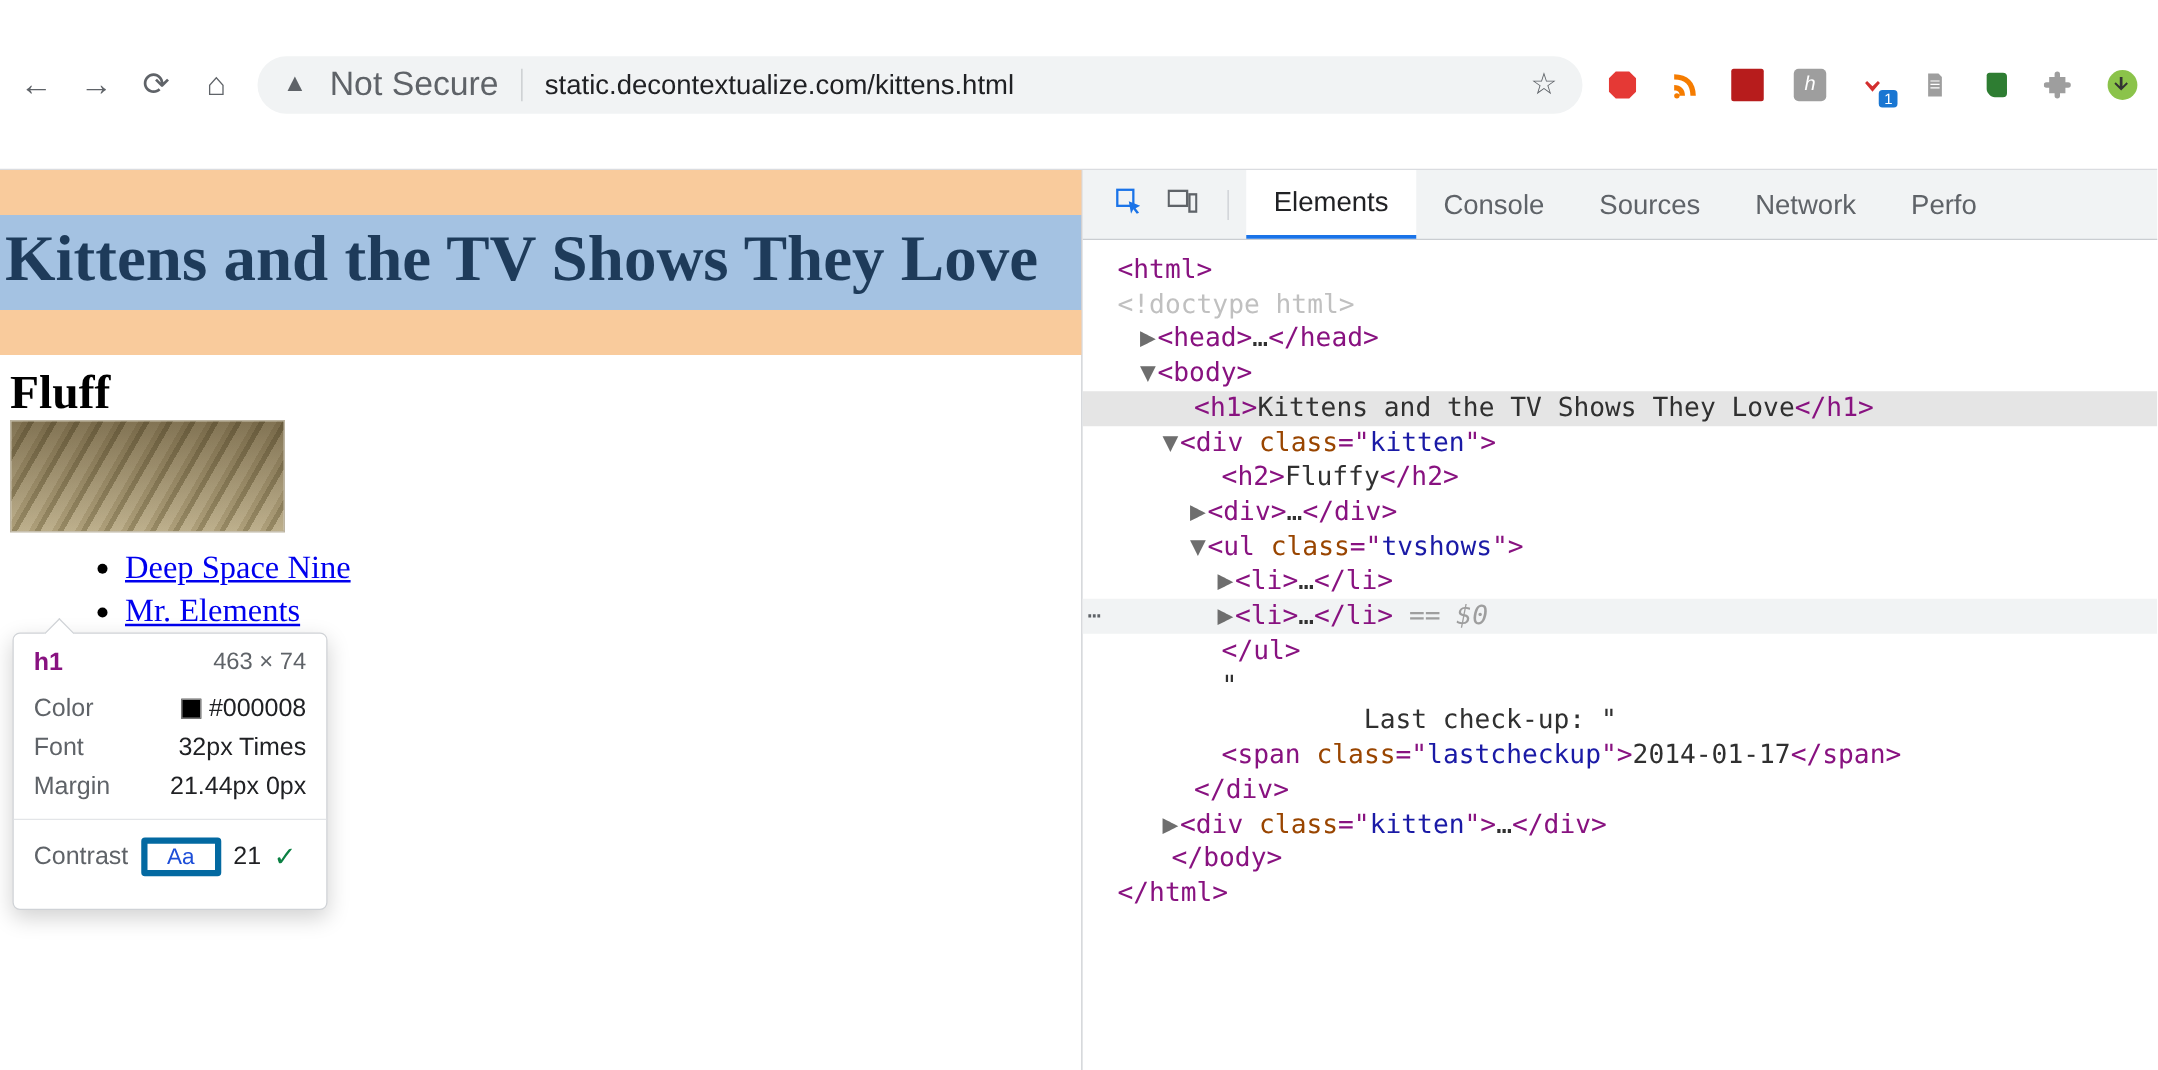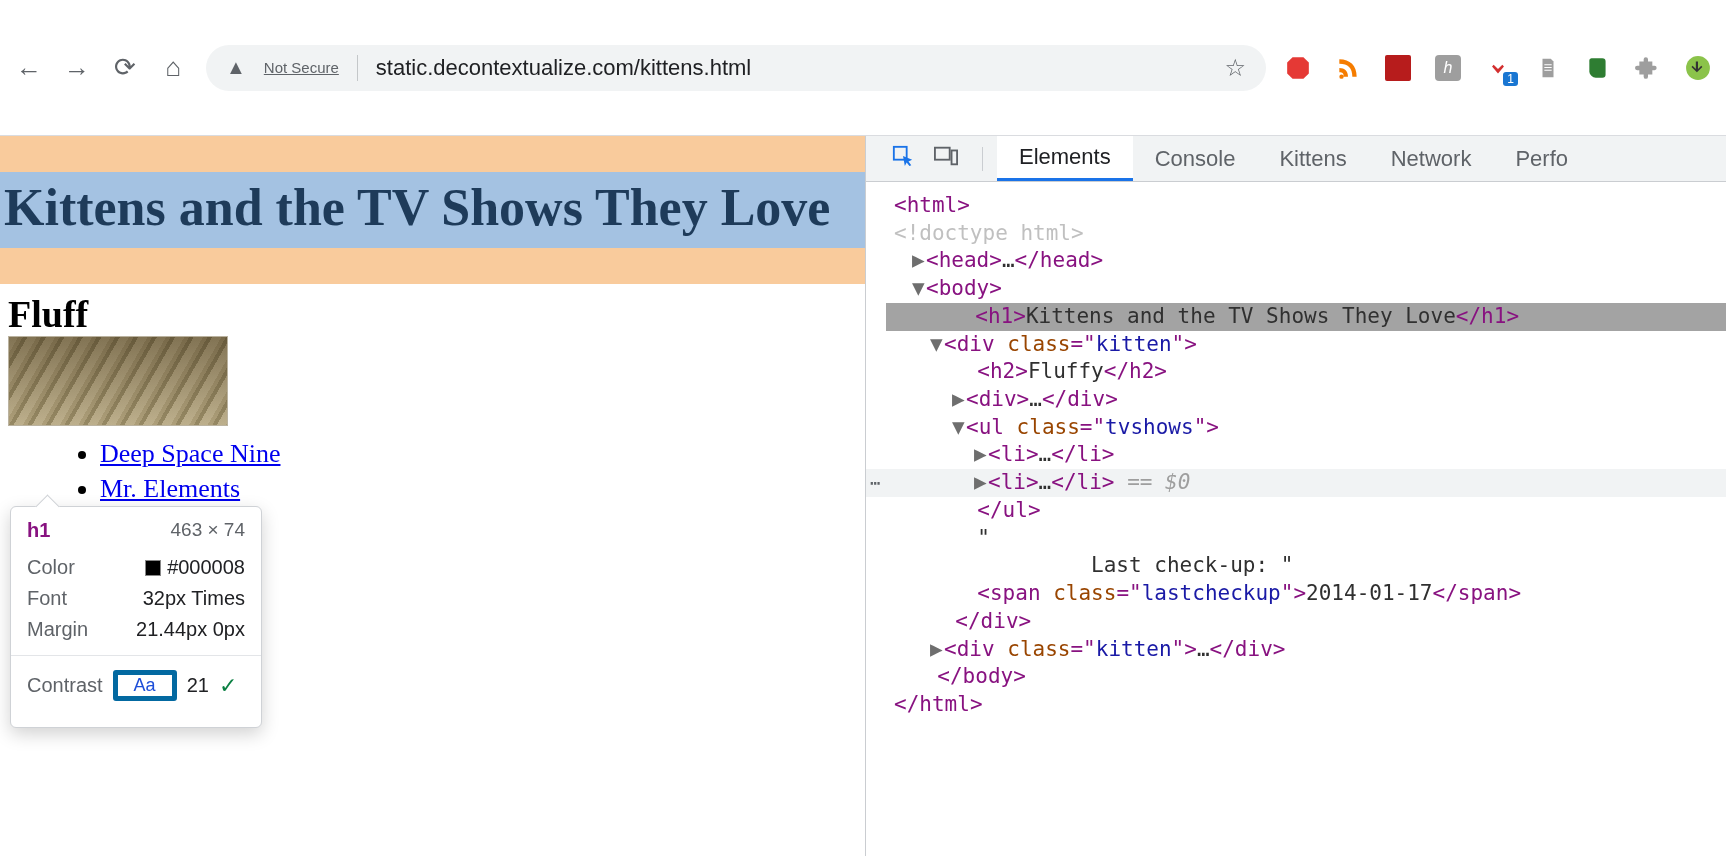--- a/index.html
+++ b/index.html
@@ -39,21 +39,21 @@
   background: #fff; flex: 1; display:flex; align-items:center; gap: 18px;
   padding: 0 14px; border-bottom: 1px solid #dadce0;
 }
 .nav-btn { width: 30px; text-align:center; color:#5f6368; font-size: 26px; cursor:pointer; }
 
 .omnibox {
   flex: 1; height: 46px; background: #f1f3f4; border-radius: 23px;
   display:flex; align-items:center; padding: 0 20px; gap: 18px; color:#5f6368;
 }
 .omni-warn { color:#5f6368; font-size: 20px; }
-.omni-sec { color:#5f6368; font-size: 15px; text-decoration: underline; }
+.omni-sec { color:#5f6368; font-size: 27px; }
 .omni-pipe { width:1px; height:26px; background:#c4c7c9;}
 .omni-url { font-size: 22px; color:#202124; }
 .omni-star { margin-left:auto; color:#5f6368; font-size: 24px; }
 
 .ext { display:flex; gap: 22px; align-items:center; }
 .ext-icon { width: 28px; height: 28px; display:flex; align-items:center; justify-content:center; font-size: 22px; }
 .ext-stop   svg { fill:#e53935; }
 .ext-rss    { color:#f57c00; font-weight:bold; }
 .ext-dict   { width:26px;height:26px;background:#b71c1c;border-radius:2px;}
 .ext-h      { width:26px;height:26px;background:#9e9e9e;border-radius:4px;color:#fff;font-size:16px;display:flex;align-items:center;justify-content:center;font-style:italic;}
@@ -110,36 +110,36 @@
 .tt-body { padding-bottom:12px; }
 .tt-sep { height:1px; background:#e3e5e8; margin:10px 0; }
 .tt-contrast { display:flex; align-items:center; gap:10px; padding:4px 16px 14px; }
 .tt-aa { border:5px solid #0369a1; border-radius:3px; padding:0 16px; font-size:18px; color:#1d4ed8;}
 .tt-num { color:#202124; }
 .tt-check { color:#0b8043; font-size:22px; }
 
 
 .devtools { flex:1; display:flex; flex-direction:column; background:#fff; min-width:0; }
 .dt-tabs {
-  display:flex; align-items:center; gap:0; border-bottom:1px solid #cacdd1; height:46px;
+  display:flex; align-items:center; gap:0; border-bottom:1px solid #cacdd1; height:56px;
   padding:0 8px 0 16px; color:#5f6368; background:#f1f3f4;
 }
 .dt-pick { color:#1a73e8; font-size:22px; padding:0 10px; }
 .dt-device { color:#5f6368; font-size:20px; padding:0 10px; }
 .dt-sep { width:1px; height:24px; background:#cacdd1; margin:0 14px;}
 .dt-tab { padding:0 22px; font-size:22px; height:100%; display:flex; align-items:center; color:#5f6368; cursor:pointer;}
 .dt-tab.active { color:#202124; border-bottom:3px solid #1a73e8; background:#fff;}
 
 .dom {
   font-family: Menlo, Monaco, Consolas, monospace; font-size:21px; line-height:1.32;
   padding: 10px 0; overflow:auto; flex:1;
 }
 .dom .row { white-space:pre; padding:0 0 0 14px; }
 .dom .tri { display:inline-block; width:14px; color:#6e6e6e; }
-.dom .hl { background:#a3a3a3;margin-left:20px; }
+.dom .hl { background:#e5e5e5; }
 .dom .hov { background:#f1f3f4; position:relative; }
 .dom .hov::before { content:"⋯"; position:absolute; left:-2px; top:2px; color:#5f6368; letter-spacing:2px; font-size:18px; padding-left:6px;}
 .punct { color:#881280; }
 .tagn  { color:#881280; }
 .attr  { color:#994500; }
 .aval  { color:#1a1aa6; }
 .txt   { color:#303030; }
 .gray  { color:#c0c0c0; }
 .muted { color:#9e9e9e; font-style:italic; }
 
@@ -275,21 +275,21 @@
       </span>
       <span class="dt-device">
         <svg width="24" height="20" viewBox="0 0 26 20">
             <rect x="1" y="1" width="16" height="13" fill="none" stroke="#5f6368" stroke-width="2"></rect>
             <rect x="19" y="4" width="6" height="15" fill="none" stroke="#5f6368" stroke-width="2"></rect>
           </svg>
       </span>
       <span class="dt-sep"></span>
       <span class="dt-tab active">Elements</span>
       <span class="dt-tab">Console</span>
-      <span class="dt-tab">Kittens</span>
+      <span class="dt-tab">Sources</span>
       <span class="dt-tab">Network</span>
       <span class="dt-tab">Perfo</span>
     </div>
 
     <div class="dom">
       <div class="row i1"><span class="punct">&lt;</span><span class="tagn">html</span><span class="punct">&gt;</span></div>
       <div class="row i1"><span class="gray">&lt;!doctype html&gt;</span></div>
       <div class="row i2"><span class="tri">▶</span><span class="punct">&lt;</span><span class="tagn">head</span><span class="punct">&gt;</span><span class="txt">…</span><span class="punct">&lt;/</span><span class="tagn">head</span><span class="punct">&gt;</span></div>
       <div class="row i2"><span class="tri">▼</span><span class="punct">&lt;</span><span class="tagn">body</span><span class="punct">&gt;</span></div>
       <div class="row i3 hl">  <span class="punct">&lt;</span><span class="tagn">h1</span><span class="punct">&gt;</span><span class="txt">Kittens and the TV Shows They Love</span><span class="punct">&lt;/</span><span class="tagn">h1</span><span class="punct">&gt;</span></div>

